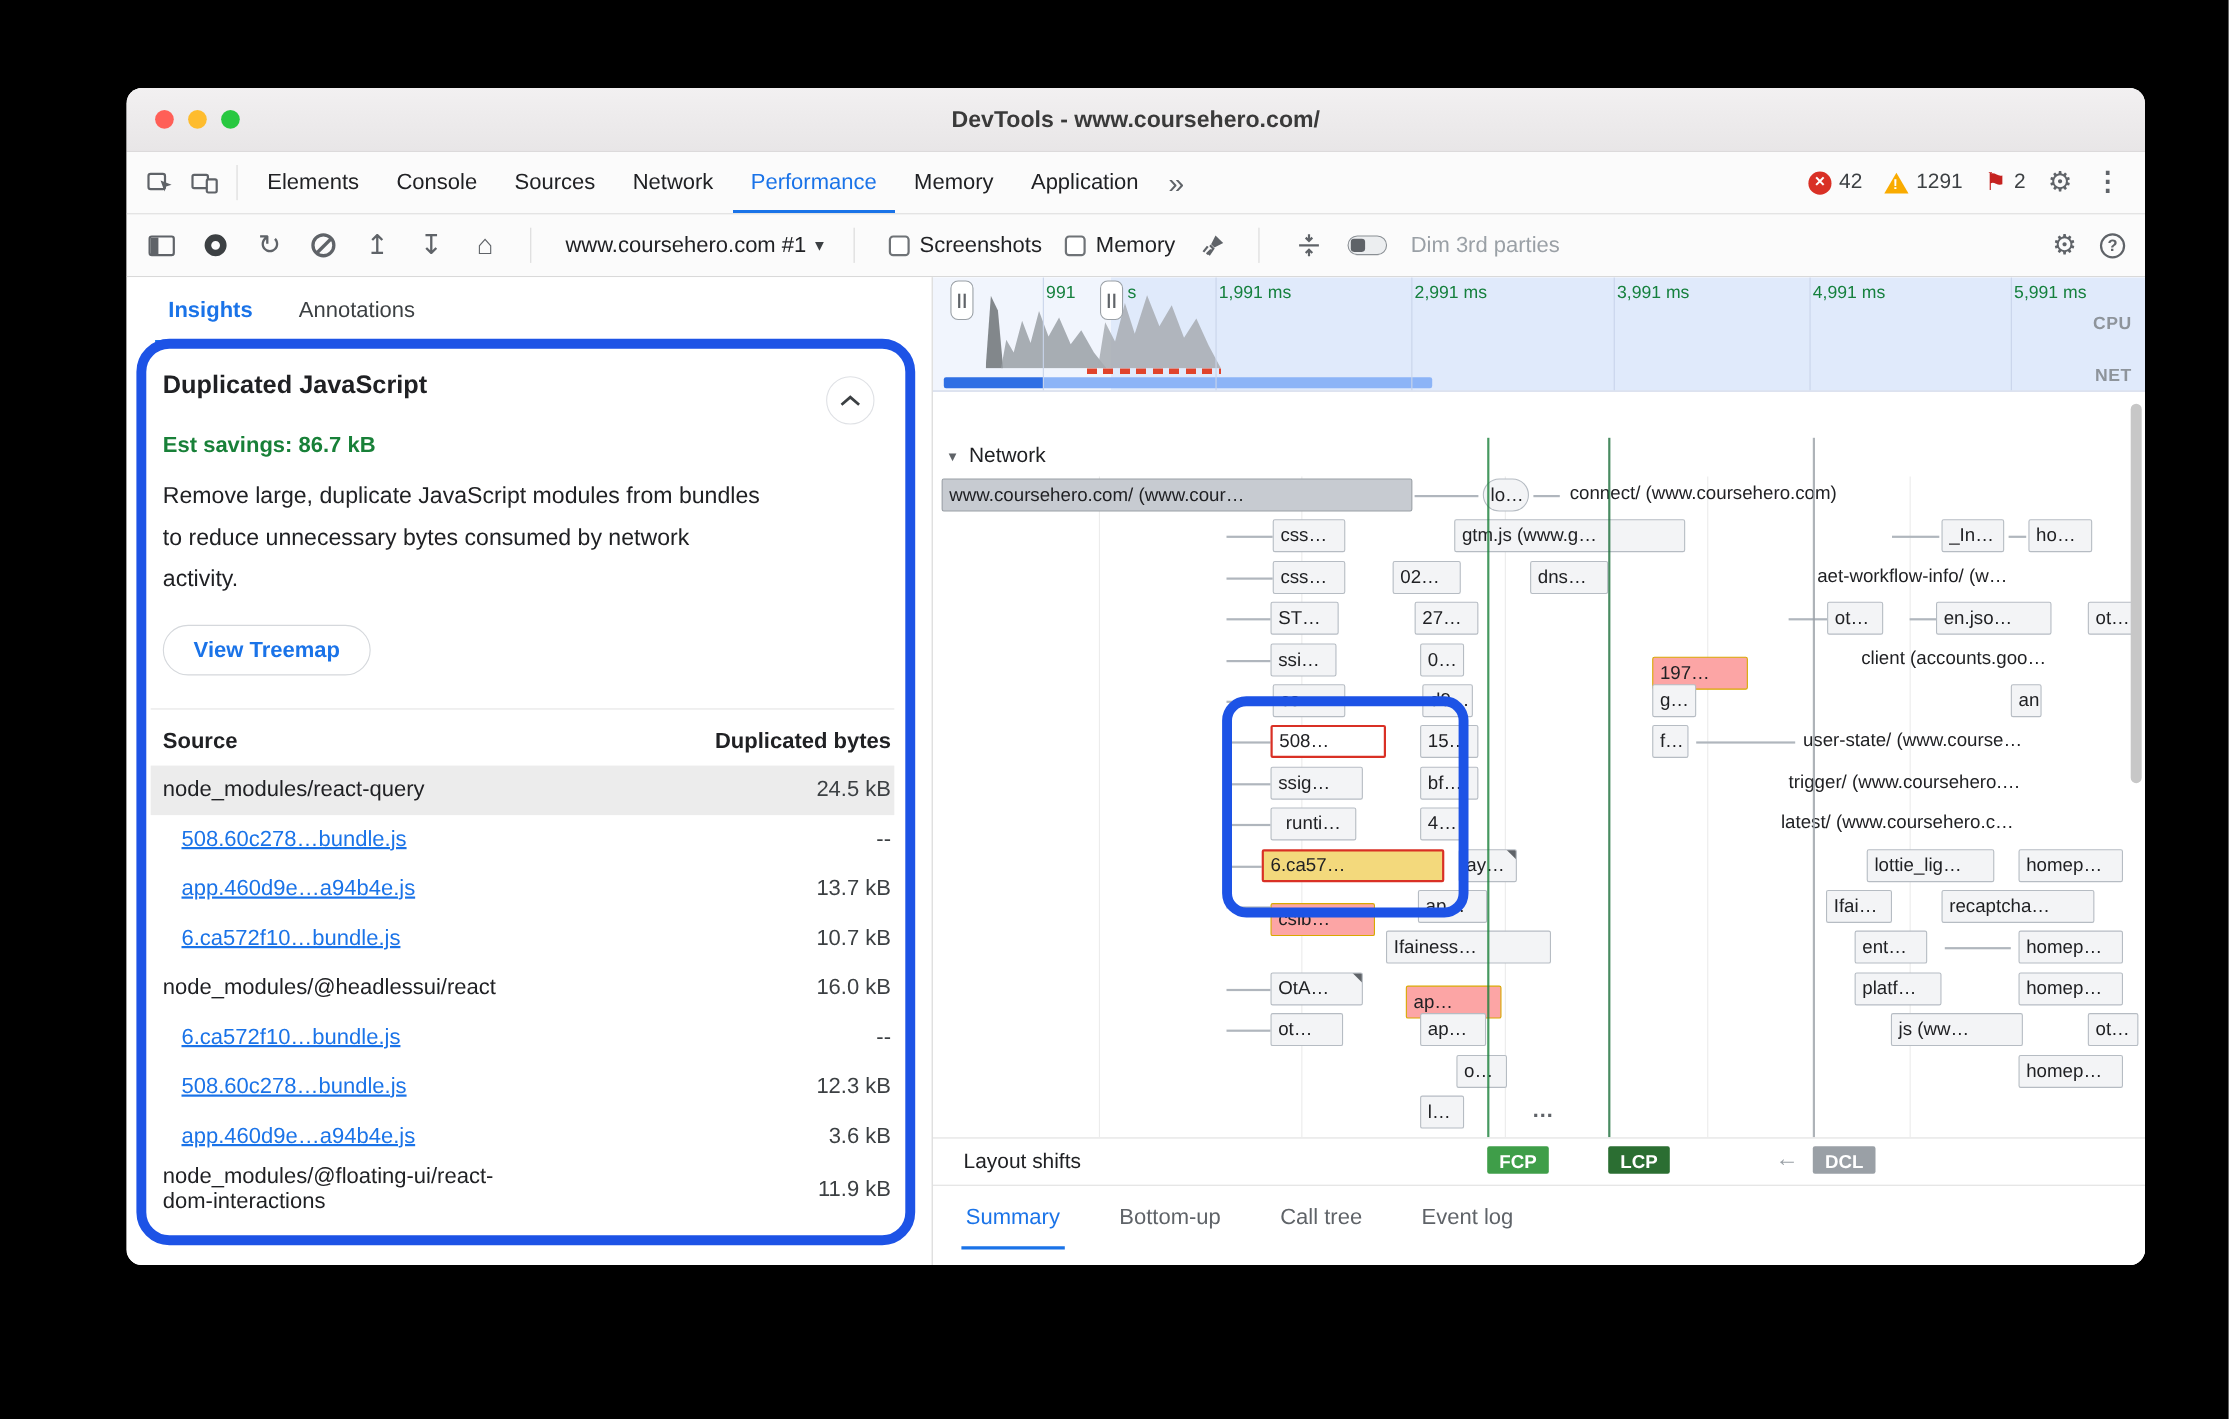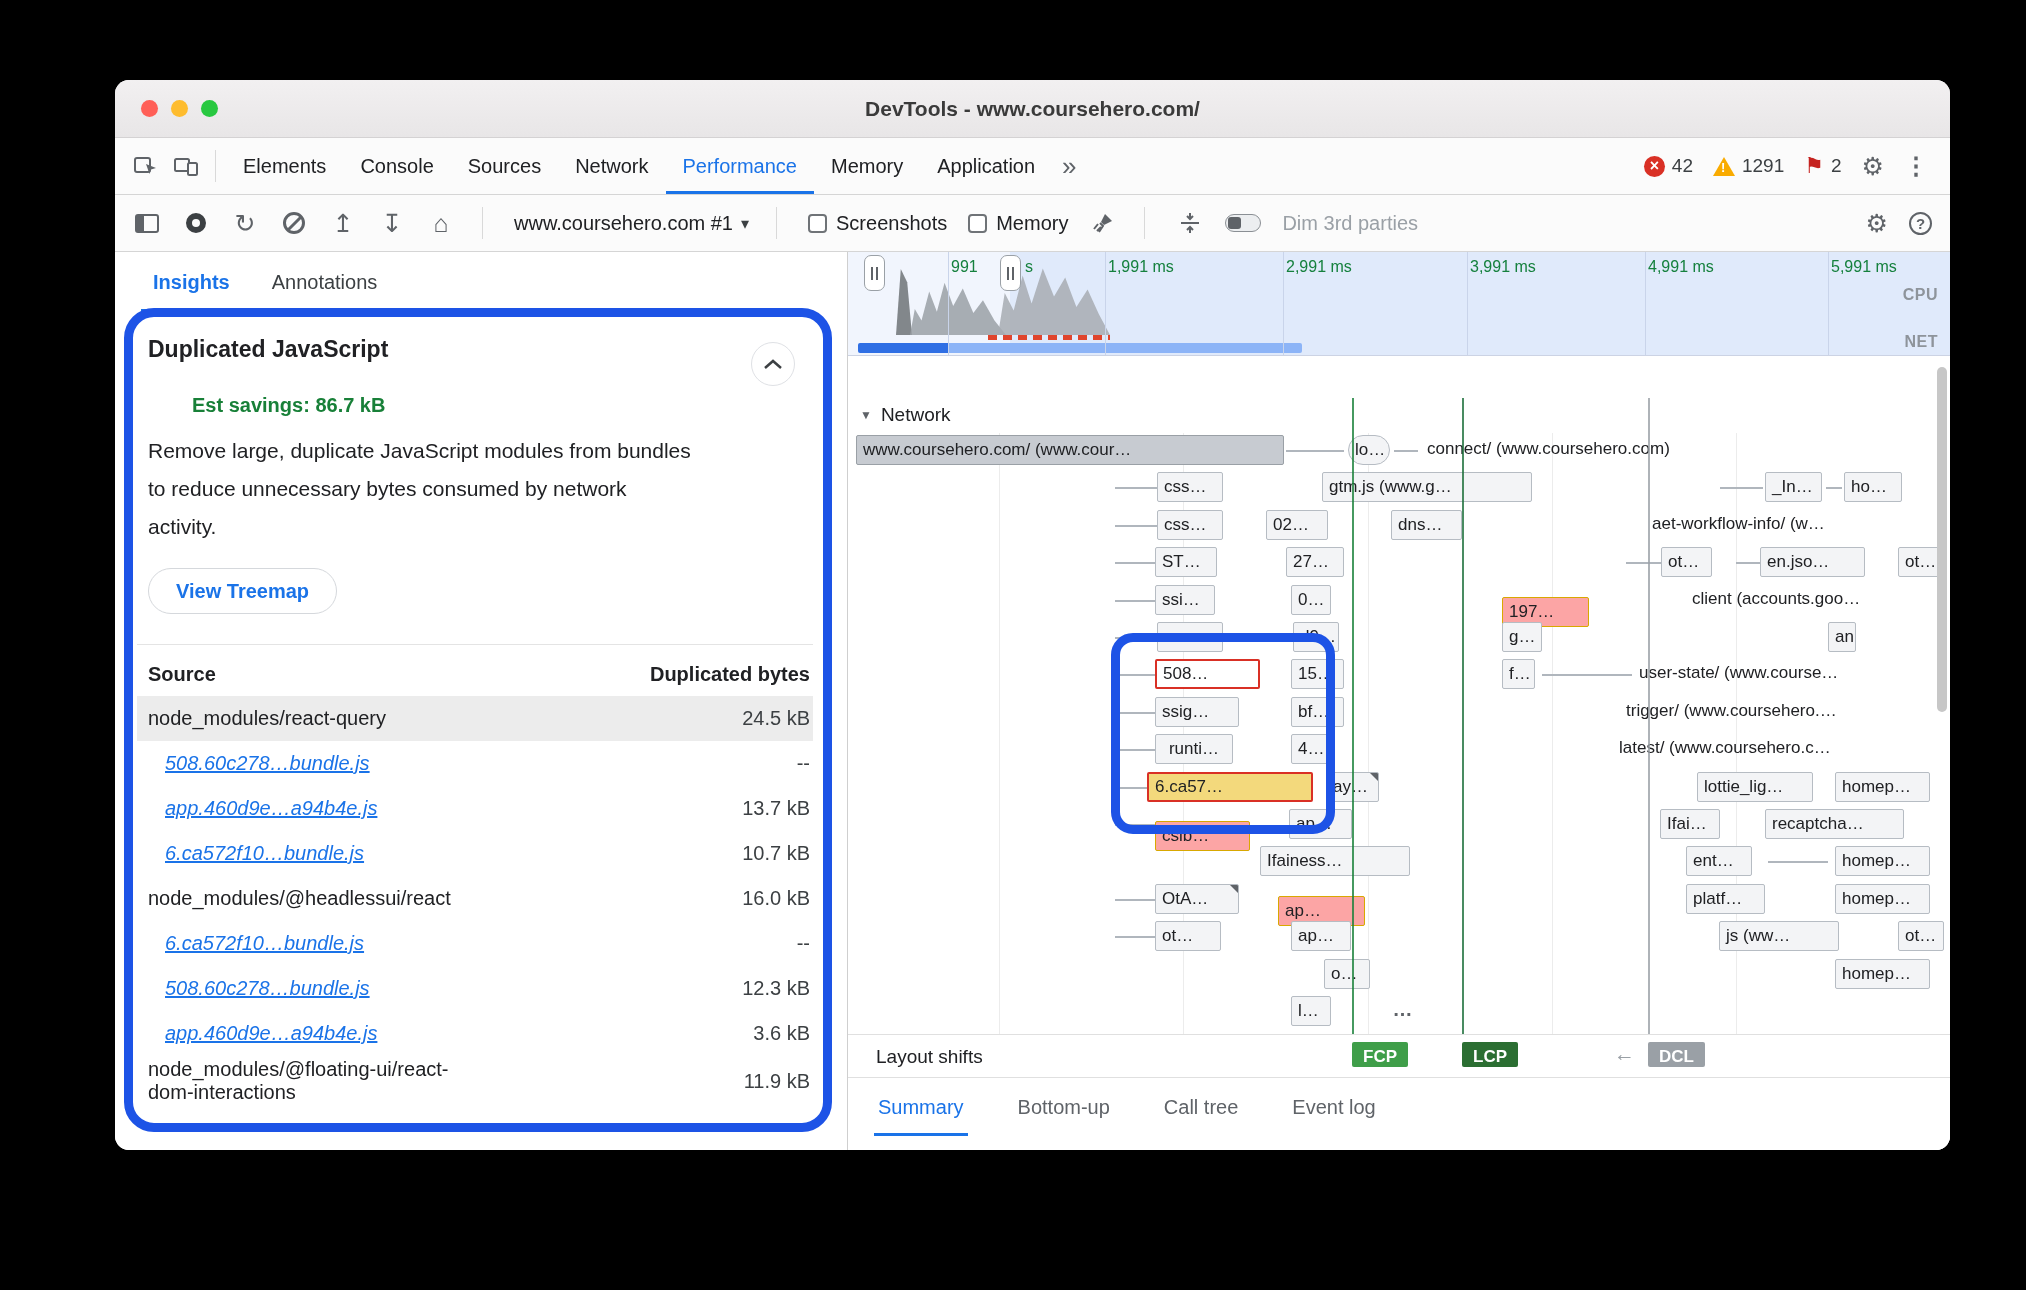--- a/index.html
+++ b/index.html
@@ -75,34 +75,34 @@
 
   
   #side-tabs{display:flex;height:60px;padding-left:26px;gap:18px;}
   .side-tab{height:100%;display:flex;align-items:center;padding:0 12px;font-size:20px;color:#3c4043;}
   .side-tab.active{color:var(--accent);box-shadow:inset 0 -3px 0 var(--accent);font-weight:600;}
   .annot{position:absolute;border:9px solid var(--annot);pointer-events:none;z-index:30;}
   .annot1{left:9px;top:56px;width:708px;height:824px;border-radius:30px;}
   .card-title{position:absolute;left:33px;top:84px;font-size:23px;font-weight:600;color:#202124;}
   .collapse-btn{position:absolute;left:636px;top:90px;width:44px;height:44px;border:1px solid #dfe1e5;border-radius:50%;
     display:flex;align-items:center;justify-content:center;background:#fff;}
-  .savings{position:absolute;left:33px;top:142px;font-size:20px;font-weight:700;color:var(--savings);margin-left:44px;}
+  .savings{position:absolute;left:33px;top:142px;font-size:20px;font-weight:700;color:var(--savings);}
   .desc{position:absolute;left:33px;top:180px;width:545px;font-size:21px;line-height:1.8;color:#202124;}
   .treemap-btn{position:absolute;left:33px;top:316px;height:46px;padding:0 27px;border:1.5px solid #d5d8dc;border-radius:24px;
     background:#fff;color:var(--accent);font-size:20px;font-weight:600;display:flex;align-items:center;}
   .idivider{position:absolute;left:22px;top:392px;width:676px;height:1px;background:#e4e4e4;}
   .thead{position:absolute;left:22px;top:402px;width:676px;height:40px;display:flex;align-items:center;
     padding:0 3px 0 11px;font-size:20px;font-weight:700;}
   .thead .col2{margin-left:auto;}
   #insight-rows{position:absolute;left:22px;top:444px;width:676px;}
   .irow{display:flex;align-items:center;min-height:45px;padding:2px 3px 2px 11px;font-size:20px;}
   .irow.shaded{background:#ececec;}
   .irow.indent{padding-left:28px;}
   .igroup{width:345px;color:#202124;}
-  .ilink{width:345px;color:var(--accent);text-decoration:underline;font-style:italic;}
+  .ilink{width:345px;color:var(--accent);text-decoration:underline;}
   .ibytes{margin-left:auto;color:#3c4043;}
 
   
   #ov{position:absolute;left:0;top:0;right:0;height:104px;background:#f1f5fd;border-bottom:1px solid #ccd3e4;overflow:hidden;}
   .ov-dim-right{position:absolute;left:162px;top:0;bottom:0;right:0;background:rgba(213,227,250,.6);}
   .ov-grid{position:absolute;top:0;bottom:0;width:1px;background:#c9d4ea;}
   .ov-label{position:absolute;top:6px;font-size:16px;color:#15803d;white-space:nowrap;}
   .handle{position:absolute;top:3px;width:21px;height:36px;background:#fff;border:1px solid #9aa0a6;border-radius:7px;
     display:flex;align-items:center;justify-content:center;gap:3px;z-index:5;}
   .handle i{display:block;width:2px;height:13px;background:#5f6368;}

